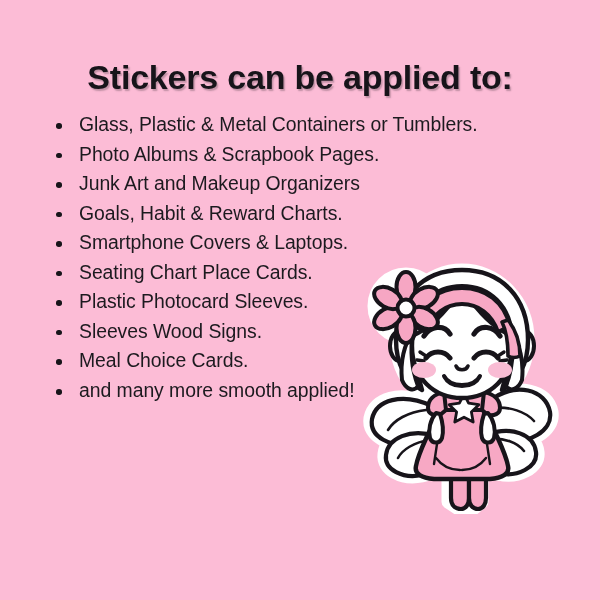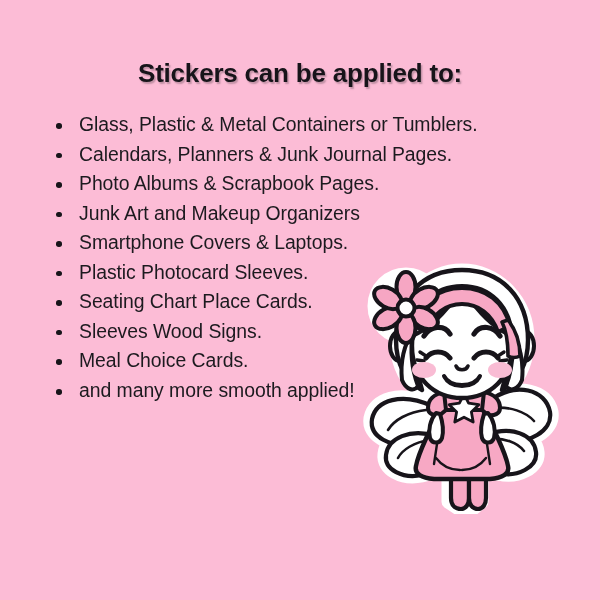--- a/index.html
+++ b/index.html
@@ -18,21 +18,21 @@
     height: 600px;
     background: #fcbcd6;
     overflow: hidden;
   }
   #heading {
     position: absolute;
     left: 0;
     top: 58px;
     width: 600px;
     text-align: center;
-    font-size: 26px;
+    font-size: 34px;
     font-weight: bold;
     color: #17141a;
     letter-spacing: -0.2px;
     text-shadow: 1.5px 2px 1.5px rgba(120, 90, 105, 0.45);
     white-space: nowrap;
   }
   #list {
     position: absolute;
     left: 0;
     top: 110px;
@@ -72,26 +72,26 @@
 </style>
 </head>
 <body>
 
 <div id="canvas">
 
   <div id="heading">Stickers can be applied to:</div>
 
   <ul id="list">
     <li>Glass, Plastic &amp; Metal Containers or Tumblers.</li>
-    <li>Calendars, Planners &amp; Junk Journal Pages.</li>
     <li>Photo Albums &amp; Scrapbook Pages.</li>
     <li>Junk Art and Makeup Organizers</li>
+    <li>Goals, Habit &amp; Reward Charts.</li>
     <li>Smartphone Covers &amp; Laptops.</li>
+    <li>Seating Chart Place Cards.</li>
     <li>Plastic Photocard Sleeves.</li>
-    <li>Seating Chart Place Cards.</li>
     <li>Sleeves Wood Signs.</li>
     <li>Meal Choice Cards.</li>
     <li>and many more smooth applied!</li>
   </ul>
 
   <div id="fairy">
     <svg viewBox="0 0 210 256" xmlns="http://www.w3.org/2000/svg">
       <defs>
         <g id="wingL">
           <path d="M0 0 C-34 -6 -62 8 -66 26 C-69 42 -48 52 -26 48 C-8 45 3 30 6 16 Z"></path>

